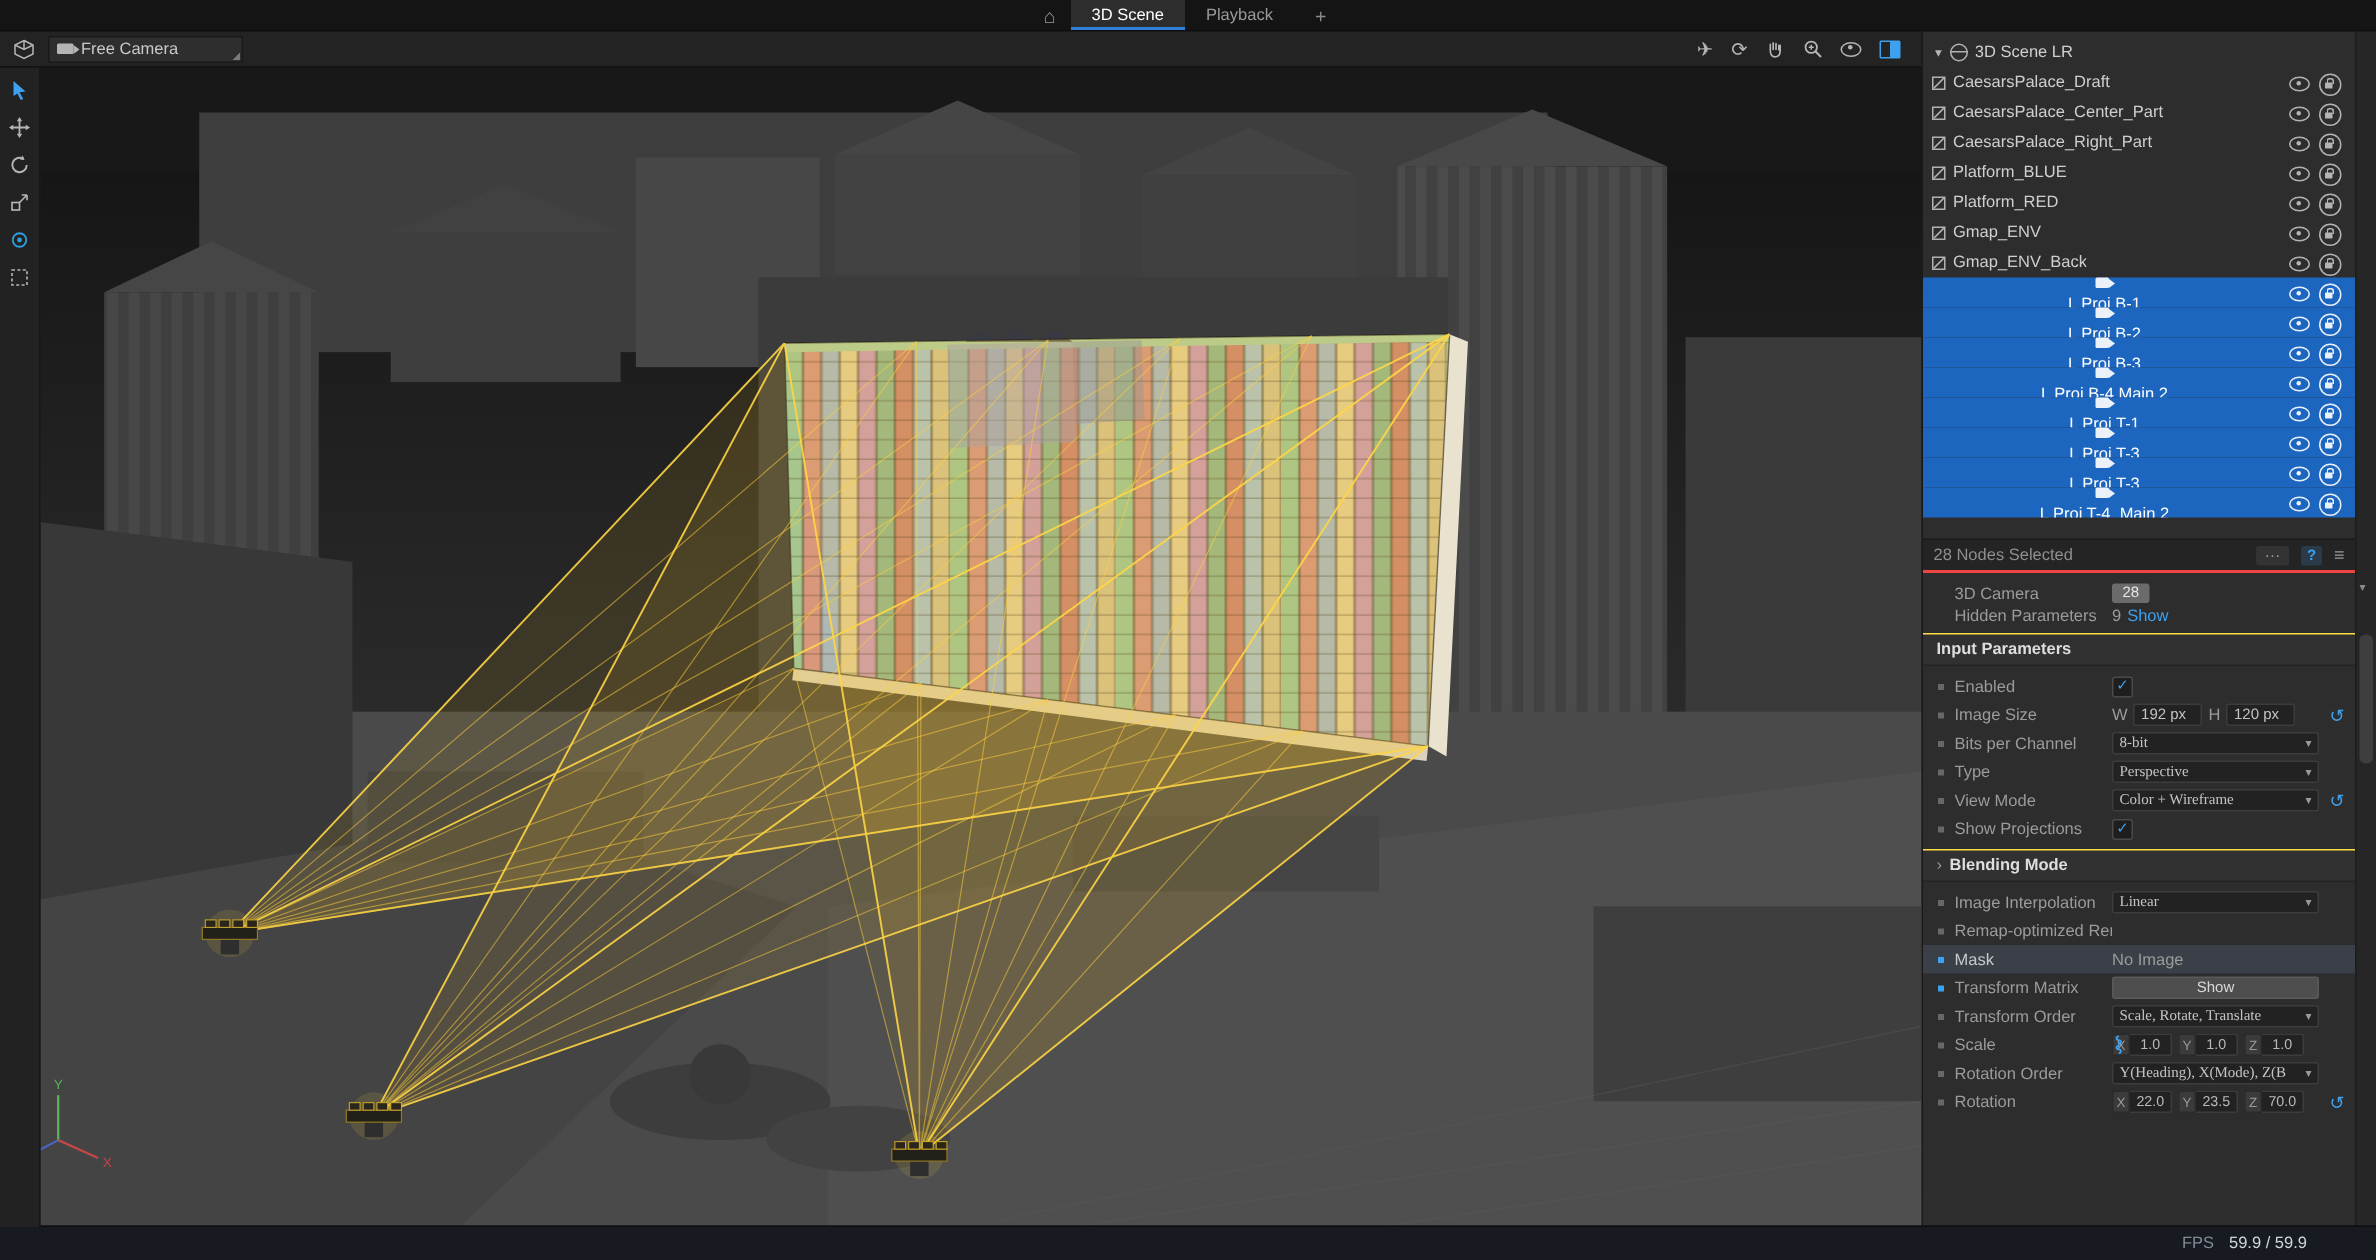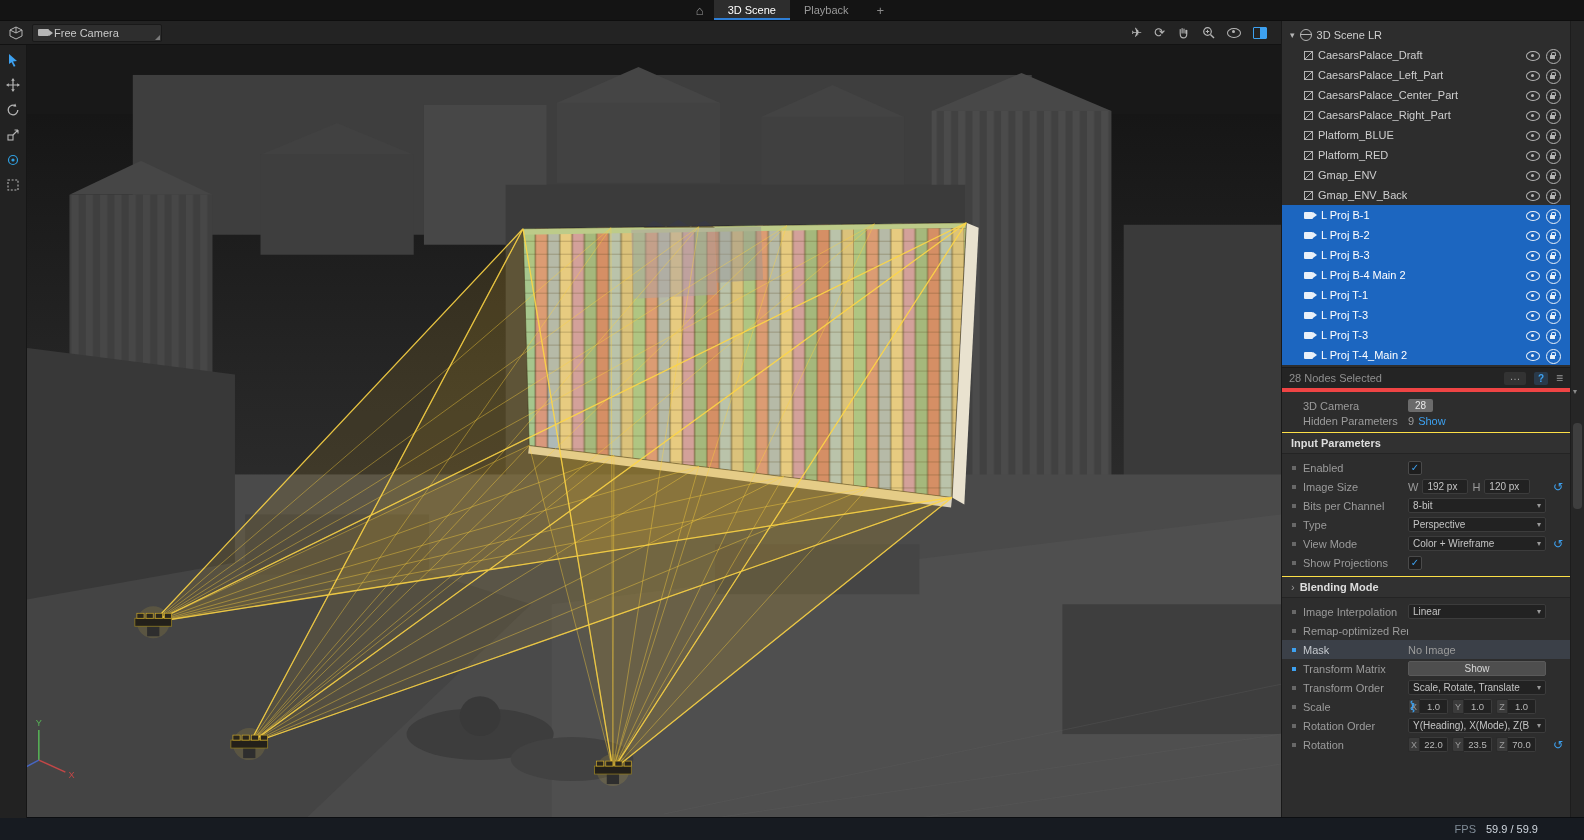--- a/index.html
+++ b/index.html
@@ -36,56 +36,56 @@
 
   
   .lefttools{position:absolute;left:0;top:0;bottom:0;width:26px;background:#222;border-right:1px solid #161616;display:flex;flex-direction:column;align-items:center;padding-top:6px;gap:7px;z-index:5;}
   .lefttools .tool{width:18px;height:18px;display:flex;align-items:center;justify-content:center;}
 
   
   .rightpanel{width:288px;background:#2d2d2d;border-left:1px solid #191919;display:flex;flex-direction:column;}
   .tree{padding-top:4px;}
   .trow{height:20px;display:flex;align-items:center;gap:5px;padding-left:8px;padding-right:52px;position:relative;color:#b3b3b3;}
   .trow .lbl{color:#cfcfcf;white-space:nowrap;overflow:hidden;}
-  .trow.child{padding-left:22px;}
-  .trow.sel{background:#1c66c0;color:#eaf1f9;}
+  .trow.child{padding-left:6px;}
+  .trow.sel{background:#1c66c0;color:#eaf1f9;flex-direction:column;}
   .trow.sel .lbl{color:#fff;}
   .tchev{color:#b5b5b5;font-size:9px;}
   .i-sphere{width:10px;height:10px;border:1px solid currentColor;border-radius:50%;position:relative;flex:0 0 auto;}
   .i-sphere::after{content:"";position:absolute;left:-1px;right:-1px;top:4px;border-top:1px solid currentColor;}
   .i-cube{width:9px;height:9px;border:1px solid currentColor;box-sizing:border-box;flex:0 0 auto;
     background:linear-gradient(to bottom right,transparent 44%,currentColor 46%,currentColor 54%,transparent 56%);}
   .i-proj{width:9px;height:7px;background:currentColor;border-radius:1px;position:relative;flex:0 0 auto;margin-right:3px;}
   .i-proj::after{content:"";position:absolute;left:9px;top:0.5px;border-top:3px solid transparent;border-bottom:3px solid transparent;border-left:4px solid currentColor;}
   .eyep{position:absolute;right:30px;top:6px;}
   .lockp{position:absolute;right:9px;top:3.5px;}
   .i-lockc{width:13px;height:13px;border:1px solid currentColor;border-radius:50%;position:relative;display:block;}
   .i-lockc::before{content:"";position:absolute;left:4px;top:2px;width:3px;height:3px;border:1px solid currentColor;border-bottom:none;border-radius:2px 2px 0 0;}
   .i-lockc::after{content:"";position:absolute;left:3px;top:5.5px;width:5px;height:4px;background:currentColor;border-radius:0.5px;}
 
-  .selbar{height:20px;background:#242424;border-top:1px solid #1a1a1a;border-bottom:4px solid #ef4444;display:flex;align-items:center;gap:8px;padding:0 7px;color:#8f8f8f;margin-top:2px;}
+  .selbar{height:20px;background:#242424;border-top:1px solid #1a1a1a;border-bottom:2px solid #ef4444;display:flex;align-items:center;gap:8px;padding:0 7px;color:#8f8f8f;margin-top:14px;}
   .selbar .sp{flex:1;}
   .morebox{width:22px;height:13px;background:#333;border-radius:2px;text-align:center;line-height:9px;color:#9a9a9a;}
   .helpic{color:#3da1f0;font-weight:bold;background:#2a3a4a;border-radius:2px;width:14px;height:13px;text-align:center;line-height:13px;font-size:10px;}
   .menuic{color:#9a9a9a;font-size:12px;}
 
   .params{flex:1;overflow:hidden;padding-top:6px;}
   .prow{height:19px;display:flex;align-items:center;padding:0 24px 0 10px;position:relative;}
   .prow-sm{height:15px;}
   .pdot{width:4px;height:4px;background:#686868;margin-right:7px;flex:0 0 auto;}
   .pdot.blue{background:#3da1f0;}
   .pdot.none{background:transparent;}
   .plabel{color:#9b9b9b;flex:1;white-space:nowrap;overflow:hidden;}
   .ctrl{width:138px;display:flex;align-items:center;gap:4px;flex:0 0 auto;}
   .valbox{background:#222;border:1px solid #3c3c3c;height:13px;line-height:13px;padding:0 4px;color:#c4c4c4;border-radius:2px;font-size:10px;}
   .countchip{background:#6b6b6b;color:#e8e8e8;border-radius:2px;height:13px;line-height:13px;padding:0 7px;font-size:10px;}
   .bluelink{color:#3da1f0;}
   .graynum{color:#9b9b9b;}
   .chk{width:12px;height:12px;background:#1e1e1e;border:1px solid #4a4a4a;border-radius:2px;color:#3da1f0;font-size:10px;font-weight:bold;display:flex;align-items:center;justify-content:center;line-height:10px;}
-  .dd{width:138px;height:15px;background:#222;border:1px solid #3c3c3c;border-radius:2px;display:flex;align-items:center;justify-content:space-between;padding:0 4px;box-sizing:border-box;color:#c4c4c4;font-size:10px;white-space:nowrap;overflow:hidden;}
+  .dd{width:138px;height:15px;background:#222;border:1px solid #3c3c3c;border-radius:2px;display:flex;align-items:center;justify-content:space-between;padding:0 4px;box-sizing:border-box;color:#c4c4c4;font-size:10px;white-space:nowrap;overflow:hidden;font-family:Liberation Serif, serif;}
   .dd .car{color:#9a9a9a;font-size:8px;margin-left:3px;}
   .btnwide{width:138px;height:15px;background:#4e4e4e;border:1px solid #5a5a5a;border-radius:2px;color:#d8d8d8;text-align:center;line-height:14px;font-size:10px;box-sizing:border-box;}
   .undo{position:absolute;right:7px;color:#3da1f0;font-size:12px;line-height:12px;}
   .sect{height:20px;display:flex;align-items:center;gap:5px;padding:0 9px;background:#313131;border-top:1px solid #fde047;border-bottom:1px solid #242424;color:#dedede;font-weight:bold;margin:4px 0;}
   .sect .schev{color:#9a9a9a;font-weight:normal;font-size:11px;}
   .chip{width:12px;height:15px;background:#3b3b3b;border:1px solid #2b2b2b;color:#9a9a9a;font-size:9px;display:flex;align-items:center;justify-content:center;box-sizing:border-box;border-radius:2px 0 0 2px;}
   .chipval{width:28px;height:15px;background:#222;border:1px solid #3c3c3c;border-left:none;color:#b8b8b8;font-size:9.5px;display:flex;align-items:center;justify-content:center;box-sizing:border-box;border-radius:0 2px 2px 0;}
   .xyzgrp{display:flex;}
   .linkic{position:absolute;right:152px;top:3px;}
   .prow.hl{background:#3b4048;}
@@ -338,28 +338,20 @@
         <div class="trow child">
             <span class="i-cube"></span>
             <span class="lbl">CaesarsPalace_Draft</span>
             <span class="eyep"><span class="i-eye"></span></span>
             <span class="lockp">
               <span class="i-lockc"></span>
             </span>
           </div>
         <div class="trow child">
             <span class="i-cube"></span>
-            <span class="lbl">CaesarsPalace_Left_Part</span>
-            <span class="eyep"><span class="i-eye"></span></span>
-            <span class="lockp">
-              <span class="i-lockc"></span>
-            </span>
-          </div>
-        <div class="trow child">
-            <span class="i-cube"></span>
             <span class="lbl">CaesarsPalace_Center_Part</span>
             <span class="eyep"><span class="i-eye"></span></span>
             <span class="lockp">
               <span class="i-lockc"></span>
             </span>
           </div>
         <div class="trow child">
             <span class="i-cube"></span>
             <span class="lbl">CaesarsPalace_Right_Part</span>
             <span class="eyep"><span class="i-eye"></span></span>

